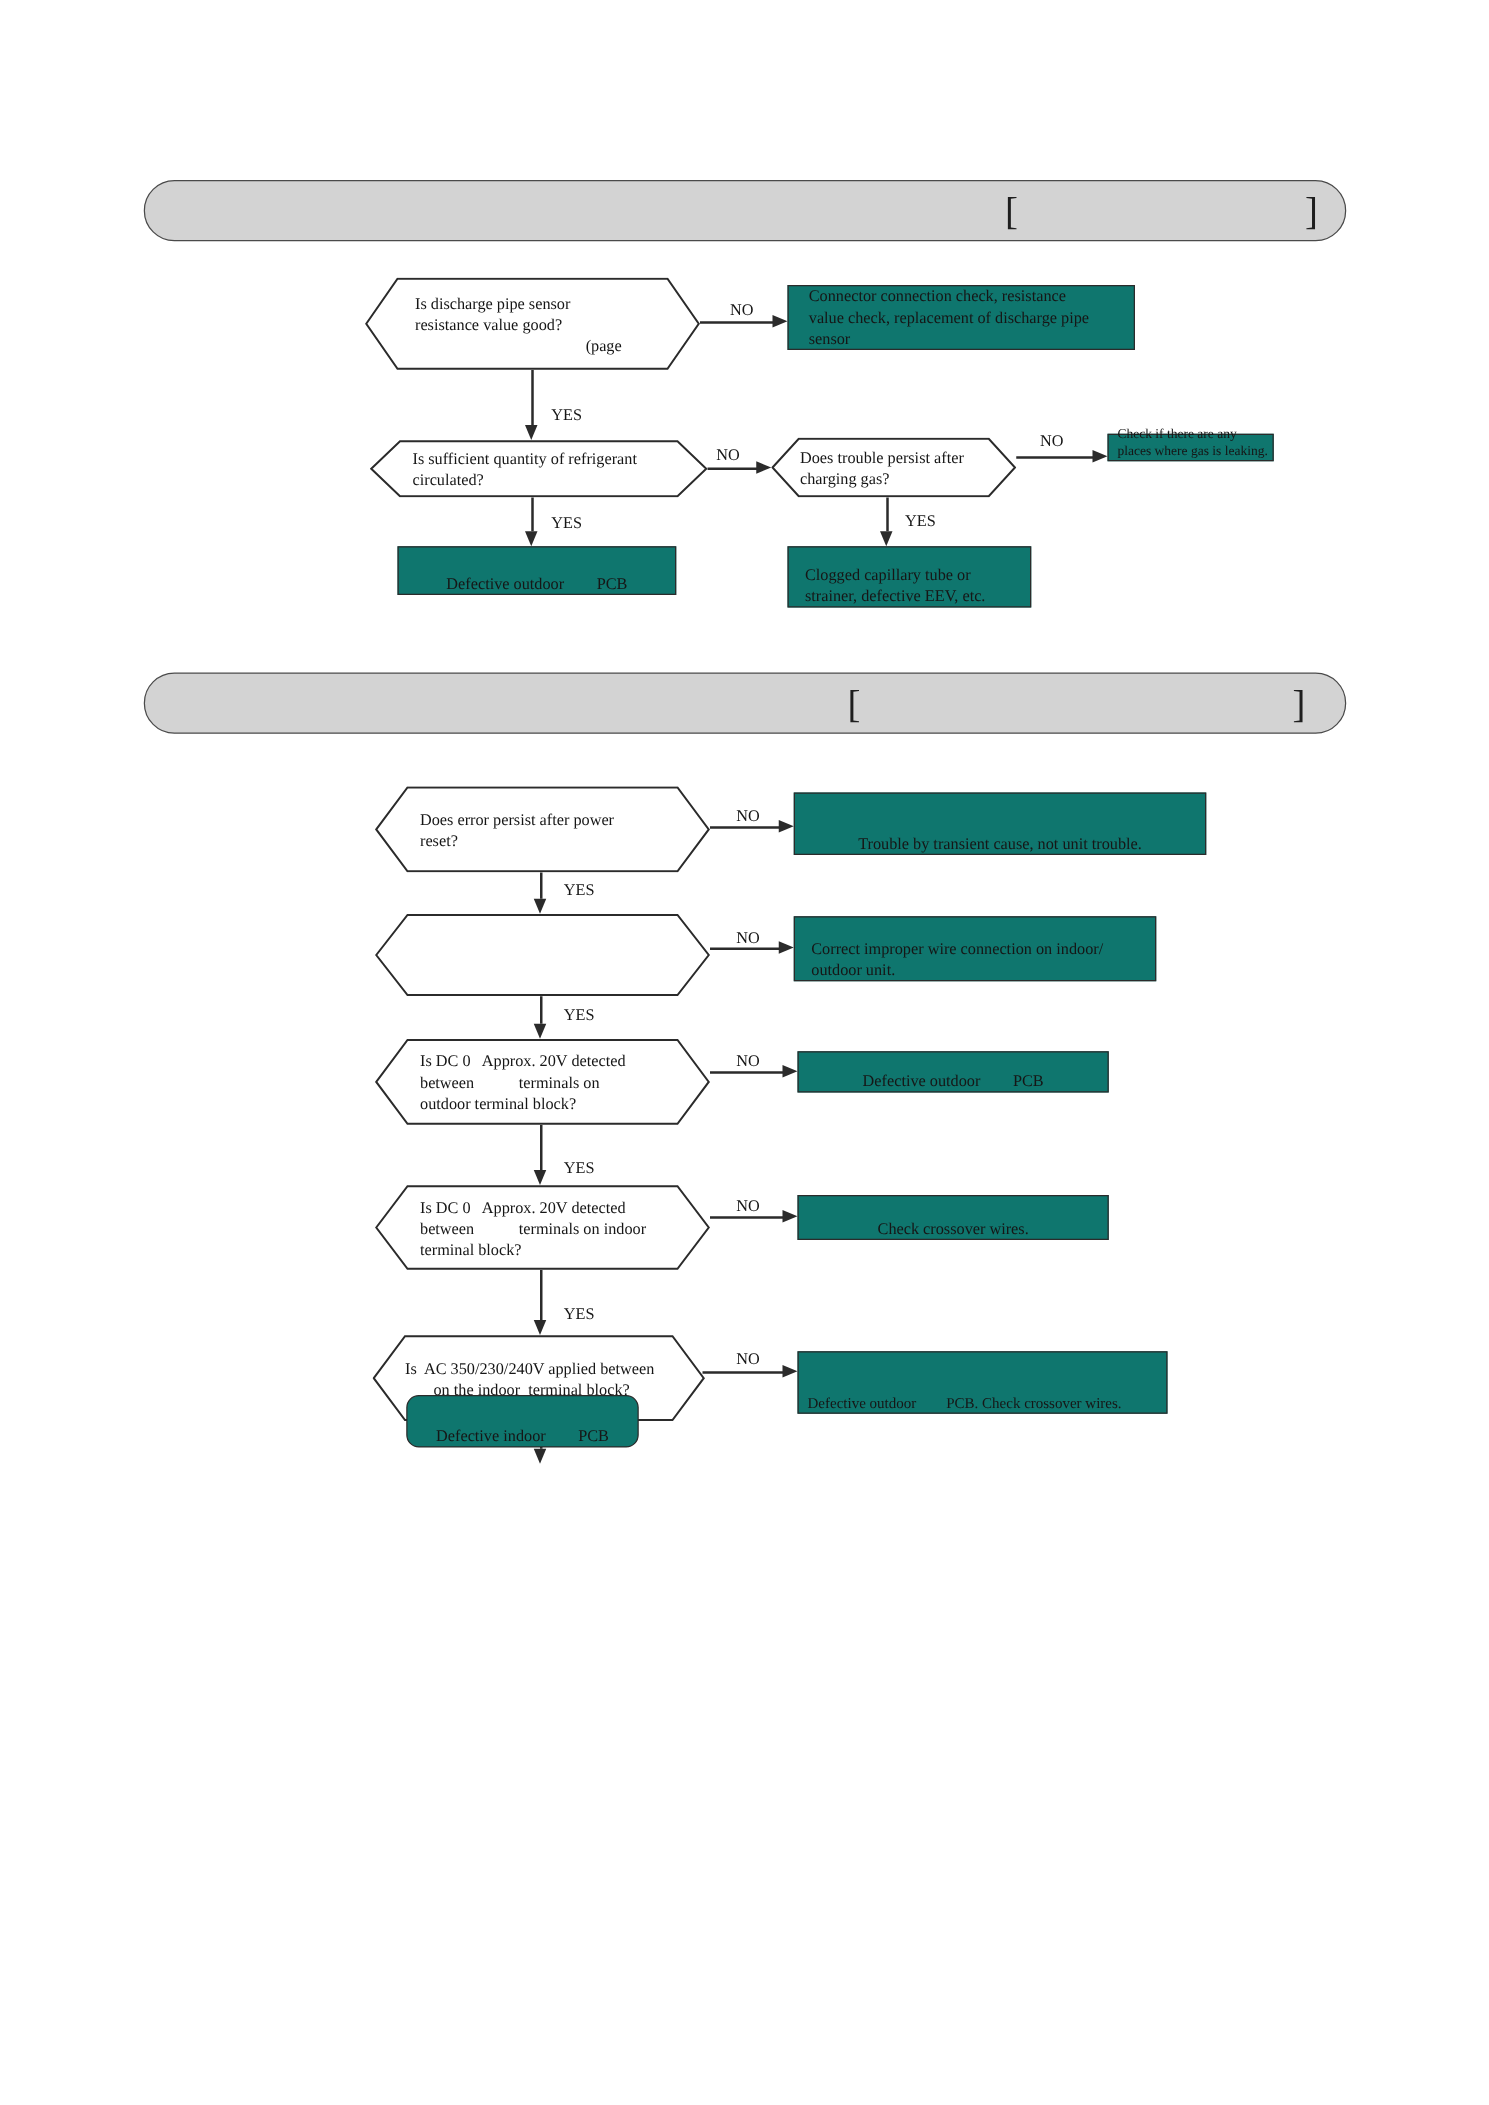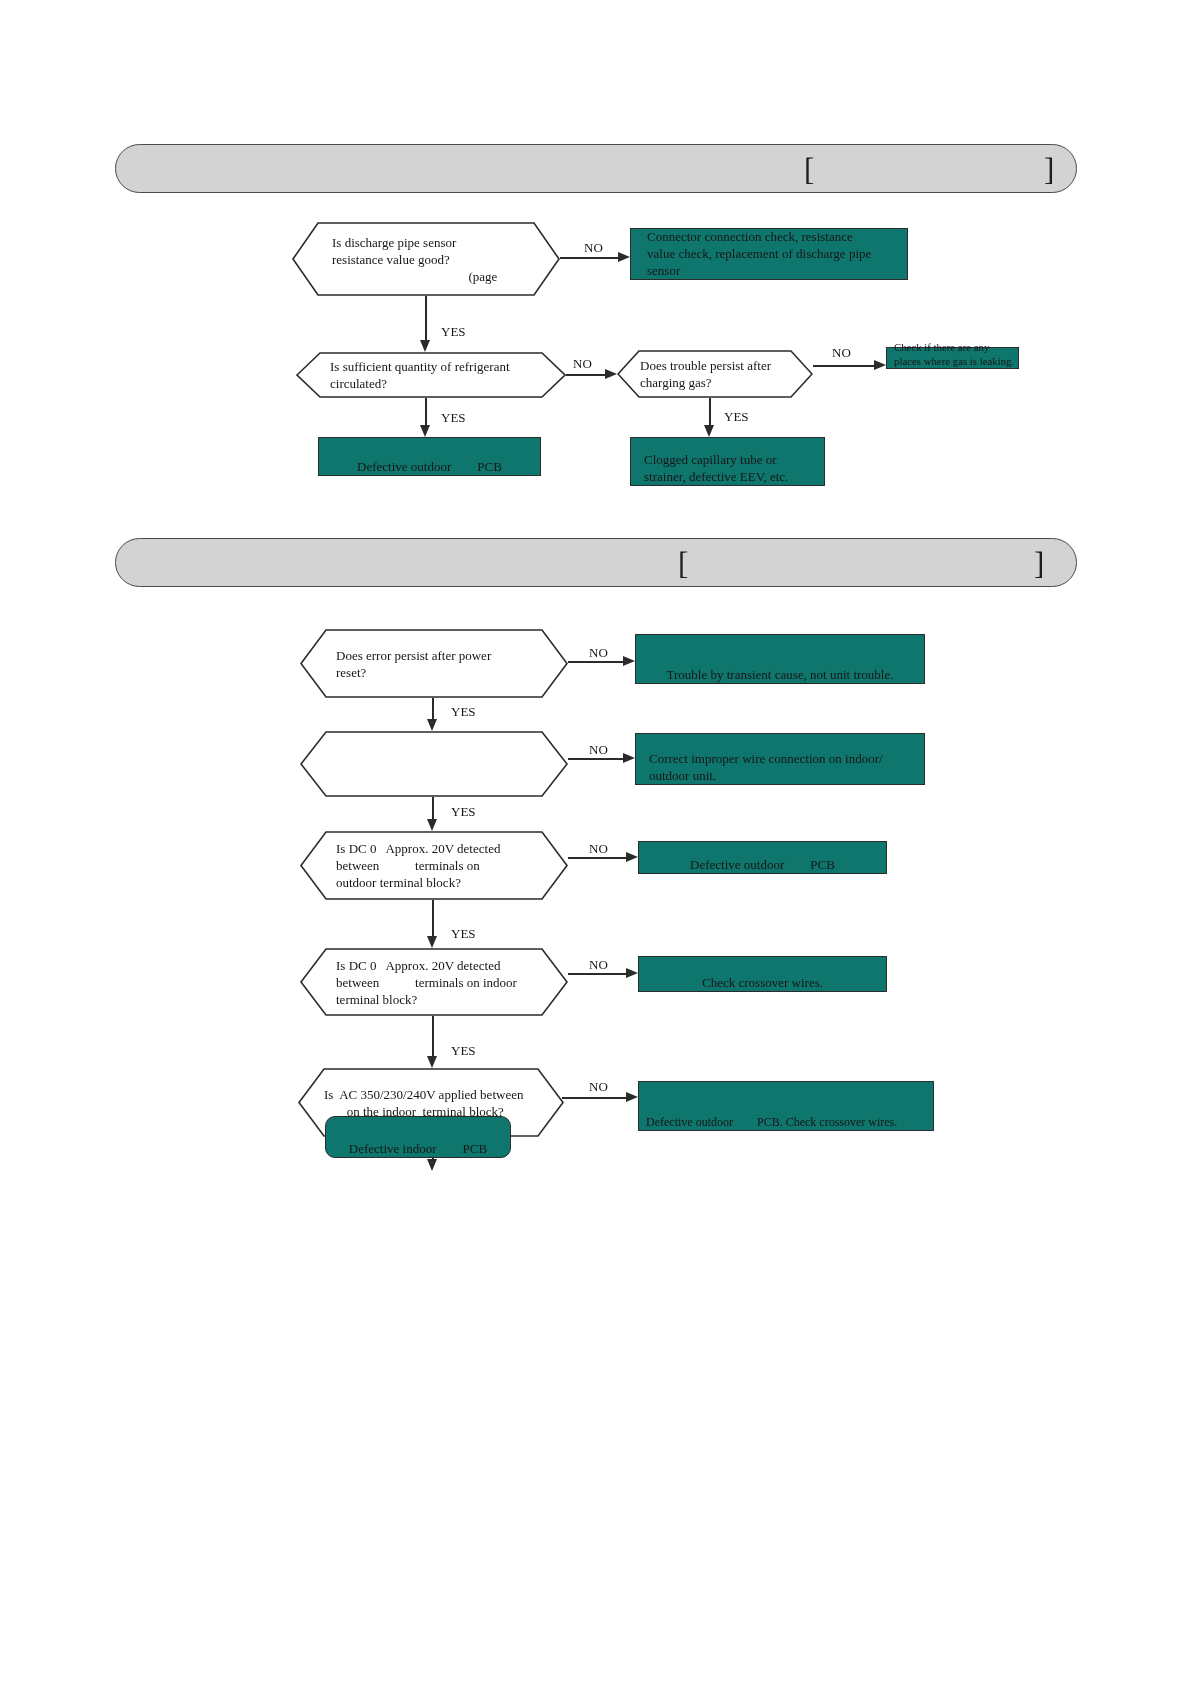--- a/index.html
+++ b/index.html
@@ -139,21 +139,21 @@
         <polygon points="1,34.5 26,1 242,1 267,34.5 242,68 26,68" fill="#ffffff" stroke="#2b2b2b" stroke-width="1.6"></polygon>
       </svg>
       <div class="node-text">Does error persist after power
 reset?</div>
     </div>
 
     <div class="hline" style="left:568px; top:661px; width:56px;"></div>
     <div class="arr-r" style="left:623px; top:656px;"></div>
     <div class="lbl" style="left:589px; top:645px;">NO</div>
 
-    <div class="rbox center" style="left:635px; top:634px; width:290px; height:50px;">
+    <div class="rbox center" style="left:635px; top:634px; width:330px; height:50px;">
       <div class="node-text">Trouble by transient cause, not unit trouble.</div>
     </div>
 
     <div class="vline" style="left:432px; top:698px; height:21px;"></div>
     <div class="arr-d" style="left:427px; top:719px;"></div>
     <div class="lbl" style="left:451px; top:704px;">YES</div>
 
     <div class="hex" style="left:300px; top:731px; width:268px; height:66px; padding-left:36px;">
       <svg width="268" height="66">
         <polygon points="1,33 26,1 242,1 267,33 242,65 26,65" fill="#ffffff" stroke="#2b2b2b" stroke-width="1.6"></polygon>

